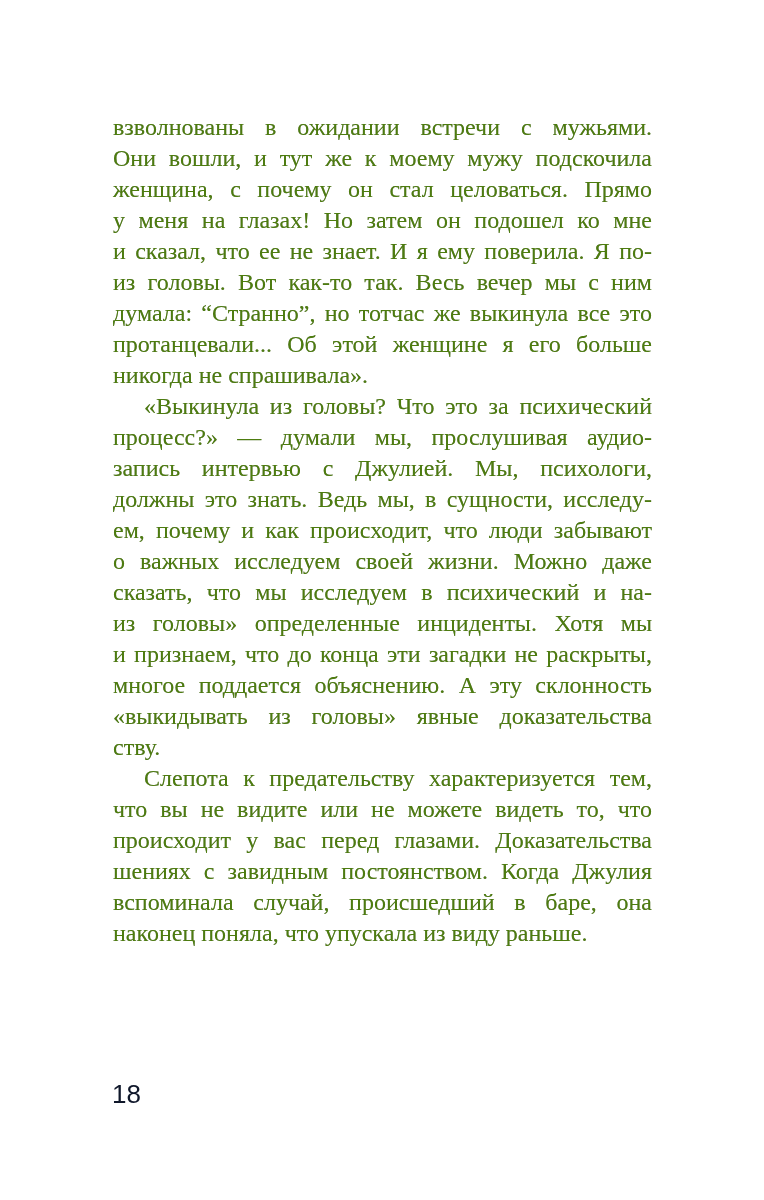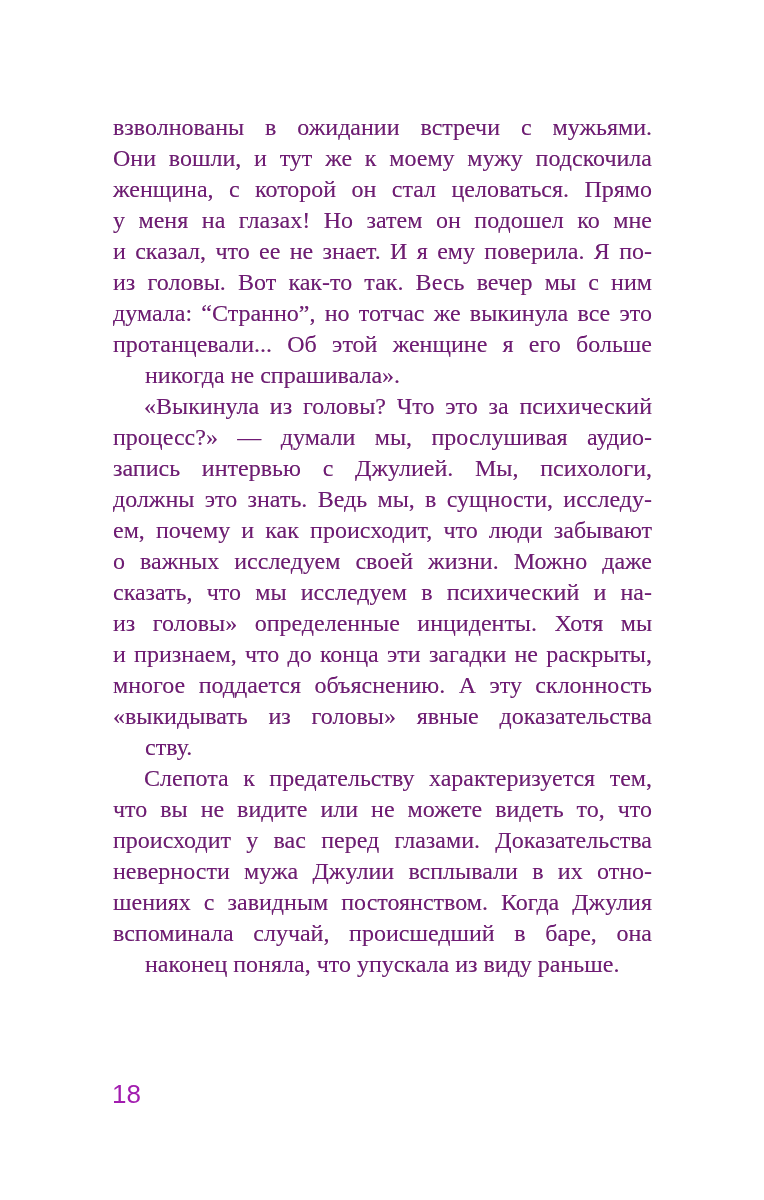--- a/index.html
+++ b/index.html
@@ -13,60 +13,59 @@
     height: 1200px;
     background: #ffffff;
     overflow: hidden;
     font-family: "Liberation Serif", serif;
   }
   .text-block {
     position: absolute;
     left: 113px;
     top: 112px;
     width: 539px;
-    color: #701a75;
+    color: #4d7c0f;
     text-shadow: 0 0 0.6px rgba(50,50,50,0.45);
   }
   .line {
     height: 31px;
     line-height: 31px;
     font-size: 24px;
     text-align: justify;
     text-align-last: justify;
   }
   .line.para-end {
     text-align-last: left;
-    margin-left: 32px;
   }
   .line.para-start {
     text-indent: 31px;
     font-family: Liberation Serif, serif;
   }
   .page-number {
     position: absolute;
     left: 112px;
     top: 1080px;
     font-family: "Liberation Sans", sans-serif;
     font-size: 26px;
     line-height: 28px;
-    color: #a21caf;
+    color: #0f172a;
     text-align: center;
   }
 </style>
 </head>
 <body>
 
 <div class="page">
 
   <div class="text-block">
 
     <div>
       <div class="line">взволнованы в ожидании встречи с мужьями.</div>
       <div class="line">Они вошли, и тут же к моему мужу подскочила</div>
-      <div class="line">женщина, с которой он стал целоваться. Прямо</div>
+      <div class="line">женщина, с почему он стал целоваться. Прямо</div>
       <div class="line">у меня на глазах! Но затем он подошел ко мне</div>
       <div class="line">и сказал, что ее не знает. И я ему поверила. Я по-</div>
       <div class="line">из головы. Вот как-то так. Весь вечер мы с ним</div>
       <div class="line">думала: “Странно”, но тотчас же выкинула все это</div>
       <div class="line">протанцевали... Об этой женщине я его больше</div>
       <div class="line para-end">никогда не спрашивала».</div>
     </div>
 
     <div>
       <div class="line para-start">«Выкинула из головы? Что это за психический</div>
@@ -80,21 +79,20 @@
       <div class="line">и признаем, что до конца эти загадки не раскрыты,</div>
       <div class="line">многое поддается объяснению. А эту склонность</div>
       <div class="line">«выкидывать из головы» явные доказательства</div>
       <div class="line para-end">ству.</div>
     </div>
 
     <div>
       <div class="line para-start">Слепота к предательству характеризуется тем,</div>
       <div class="line">что вы не видите или не можете видеть то, что</div>
       <div class="line">происходит у вас перед глазами. Доказательства</div>
-      <div class="line">неверности мужа Джулии всплывали в их отно-</div>
       <div class="line">шениях с завидным постоянством. Когда Джулия</div>
       <div class="line">вспоминала случай, происшедший в баре, она</div>
       <div class="line para-end">наконец поняла, что упускала из виду раньше.</div>
     </div>
 
   </div>
 
   <div class="page-number">18</div>
 
 </div>

